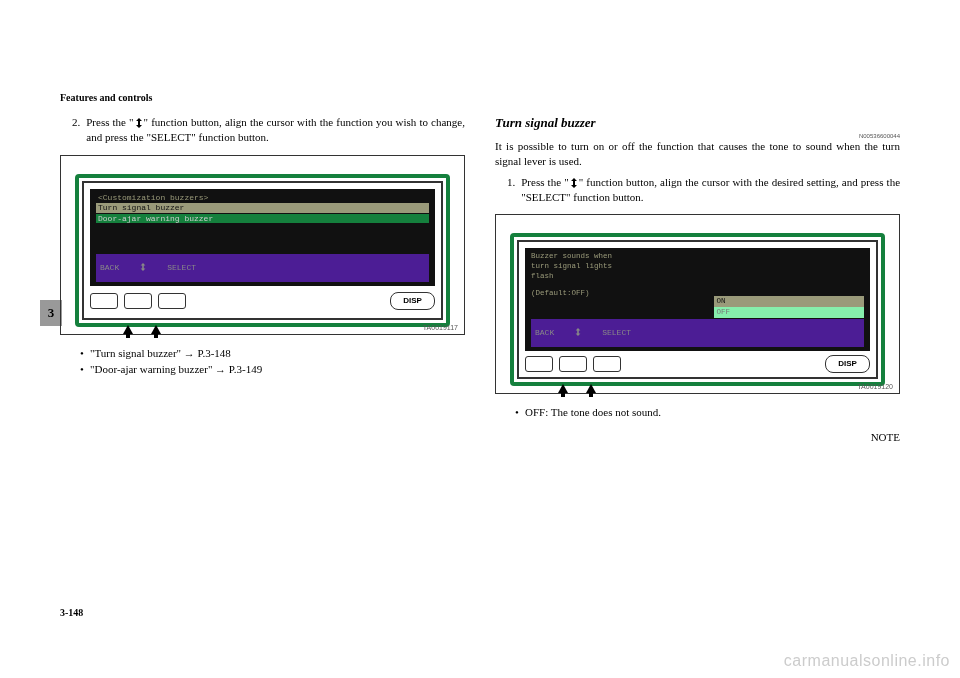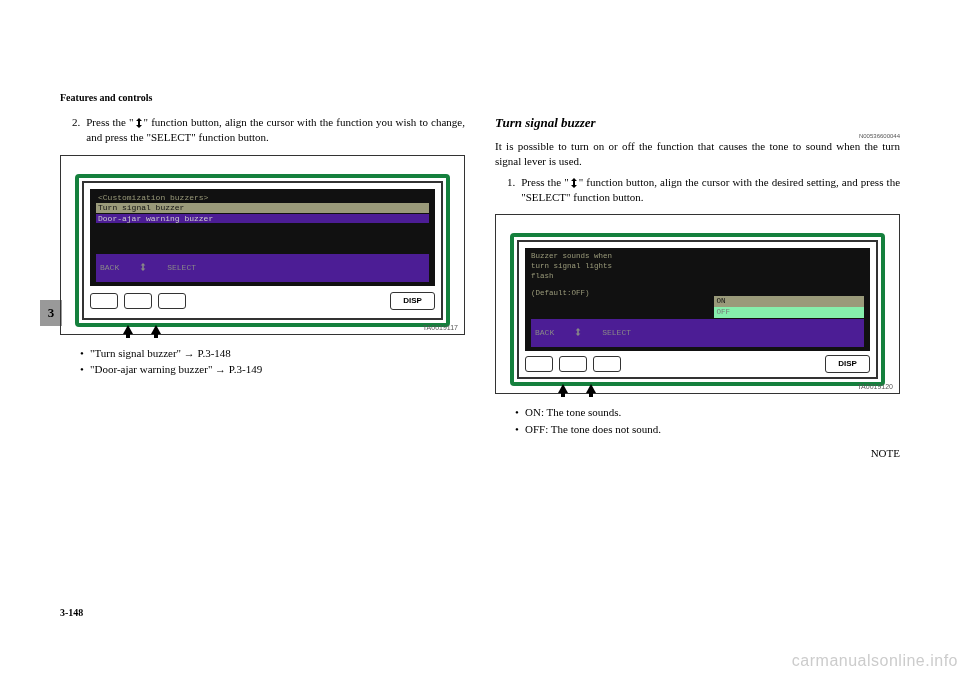--- a/index.html
+++ b/index.html
@@ -68,21 +68,21 @@
       font-family: "Courier New", monospace;
       font-size: 8px;
       padding: 4px 6px;
       display: flex;
       flex-direction: column;
       gap: 1px;
       line-height: 1.2;
     }
     .screen .row { padding: 0px 2px; }
     .screen .row.sel { background: #9a9a7a; color: #111; }
-    .screen .row.hl { background: #4c1d95; color: #ccc; }
+    .screen .row.hl { background: #15803d; color: #ccc; }
     .screen .footer-row {
       display: flex;
       gap: 20px;
       padding: 9px 4px;
       background: #4c1d95;
       color: #888;
       margin-top: auto;
     }
     .btnrow {
       display: flex;
@@ -91,21 +91,21 @@
       height: 22px;
     }
     .small-btn {
       border: 1.5px solid #333;
       border-radius: 3px;
       width: 28px;
       height: 16px;
     }
     .disp-btn {
       border: 1.5px solid #333;
-      border-radius: 3px;
+      border-radius: 8px;
       width: 45px;
       height: 18px;
       margin-left: auto;
       font-size: 8px;
       font-weight: bold;
       display: flex;
       align-items: center;
       justify-content: center;
       font-family: Arial, sans-serif;
     }
@@ -169,21 +169,21 @@
     }
     .page-num {
       position: absolute;
       left: 60px;
       bottom: 60px;
       font-size: 10px;
       font-weight: bold;
     }
     .watermark {
       position: absolute;
-      right: 2px;
+      right: 10px;
       bottom: 8px;
       font-family: Arial, sans-serif;
       font-size: 16px;
       color: #ccc;
       letter-spacing: 0.5px;
     }
     .two-pane-screen { display: flex; gap: 2px; height: 100%; }
     .left-pane { flex: 1.2; display: flex; flex-direction: column; gap: 1px; font-size: 7.5px; }
     .right-pane { flex: 1; display: flex; flex-direction: column; gap: 0; }
     .opt-row { padding: 1px 3px; font-size: 7.5px; }
@@ -292,21 +292,20 @@
         </div>
       </div>
       <div class="arrows">
         <div class="arrow-up"></div>
         <div class="arrow-up"></div>
       </div>
       <div class="fig-code">TA0019120</div>
     </div>
 
     <ul class="bullet-list indent">
-      <li>ON: The tone sounds.</li>
       <li>OFF: The tone does not sound.</li>
     </ul>
 
     <div class="note-label">NOTE</div>
   </div>
 
 </div>
 
 <div class="page-num">3-148</div>
 <div class="watermark">carmanualsonline.info</div>

